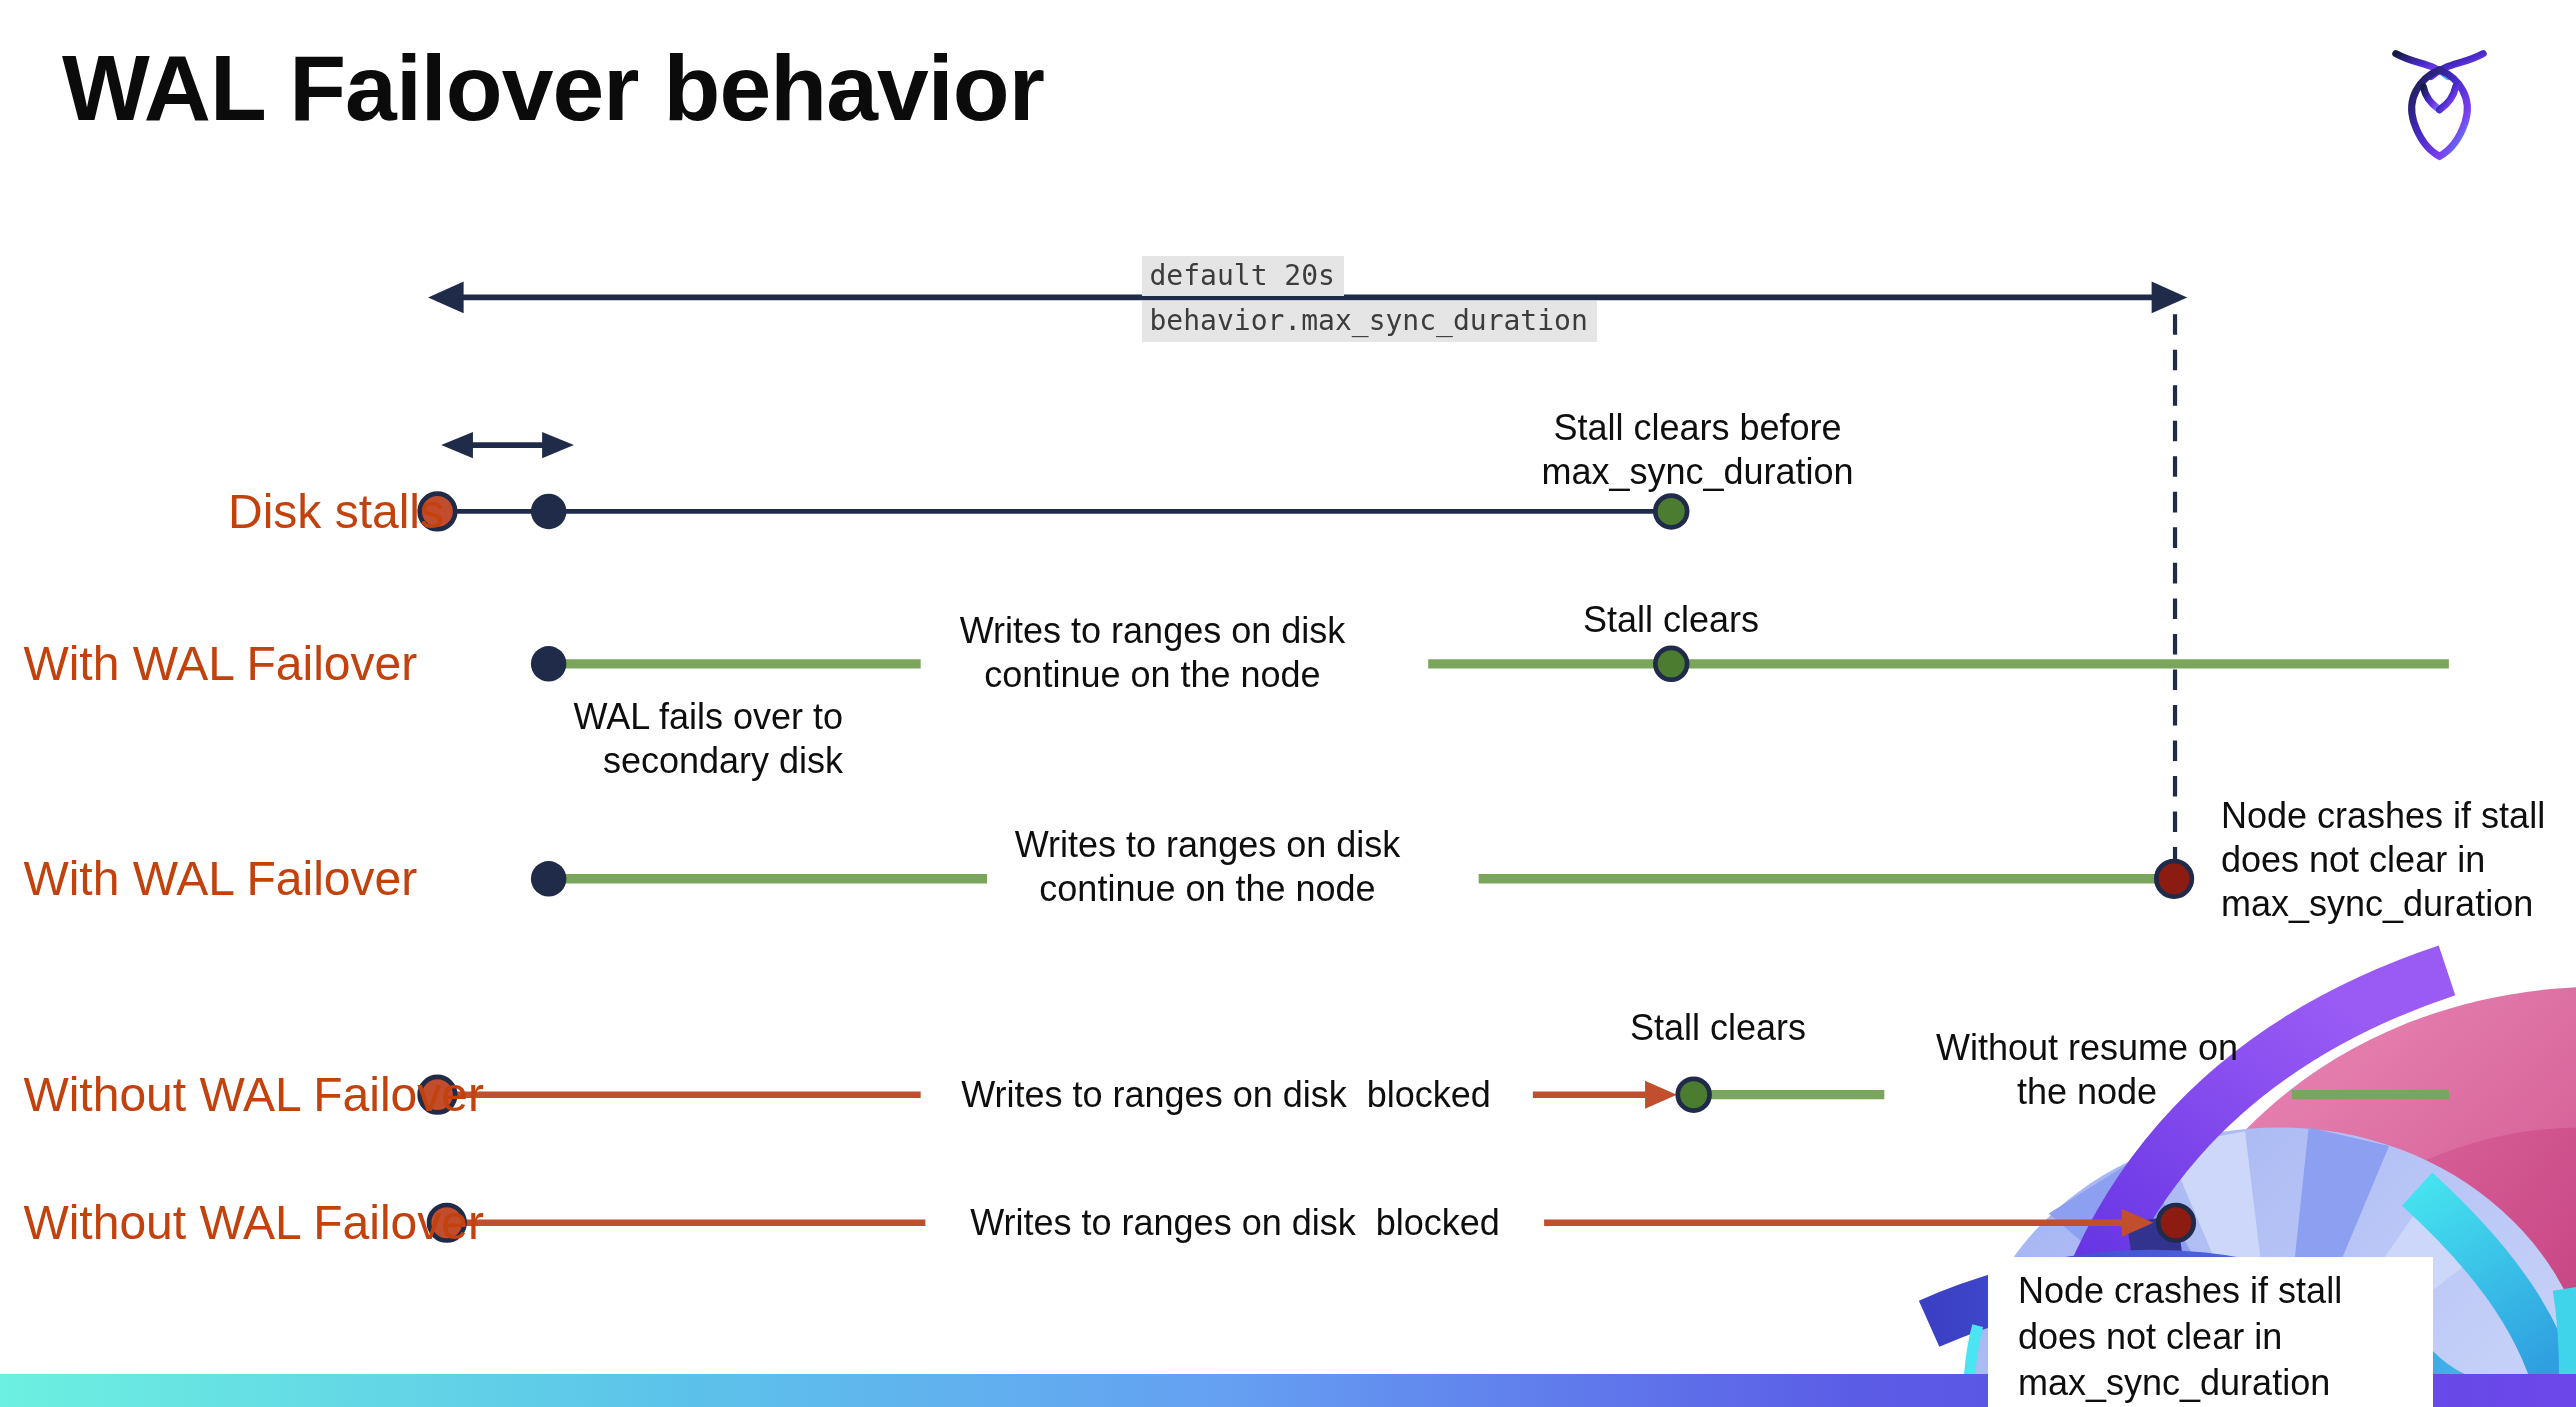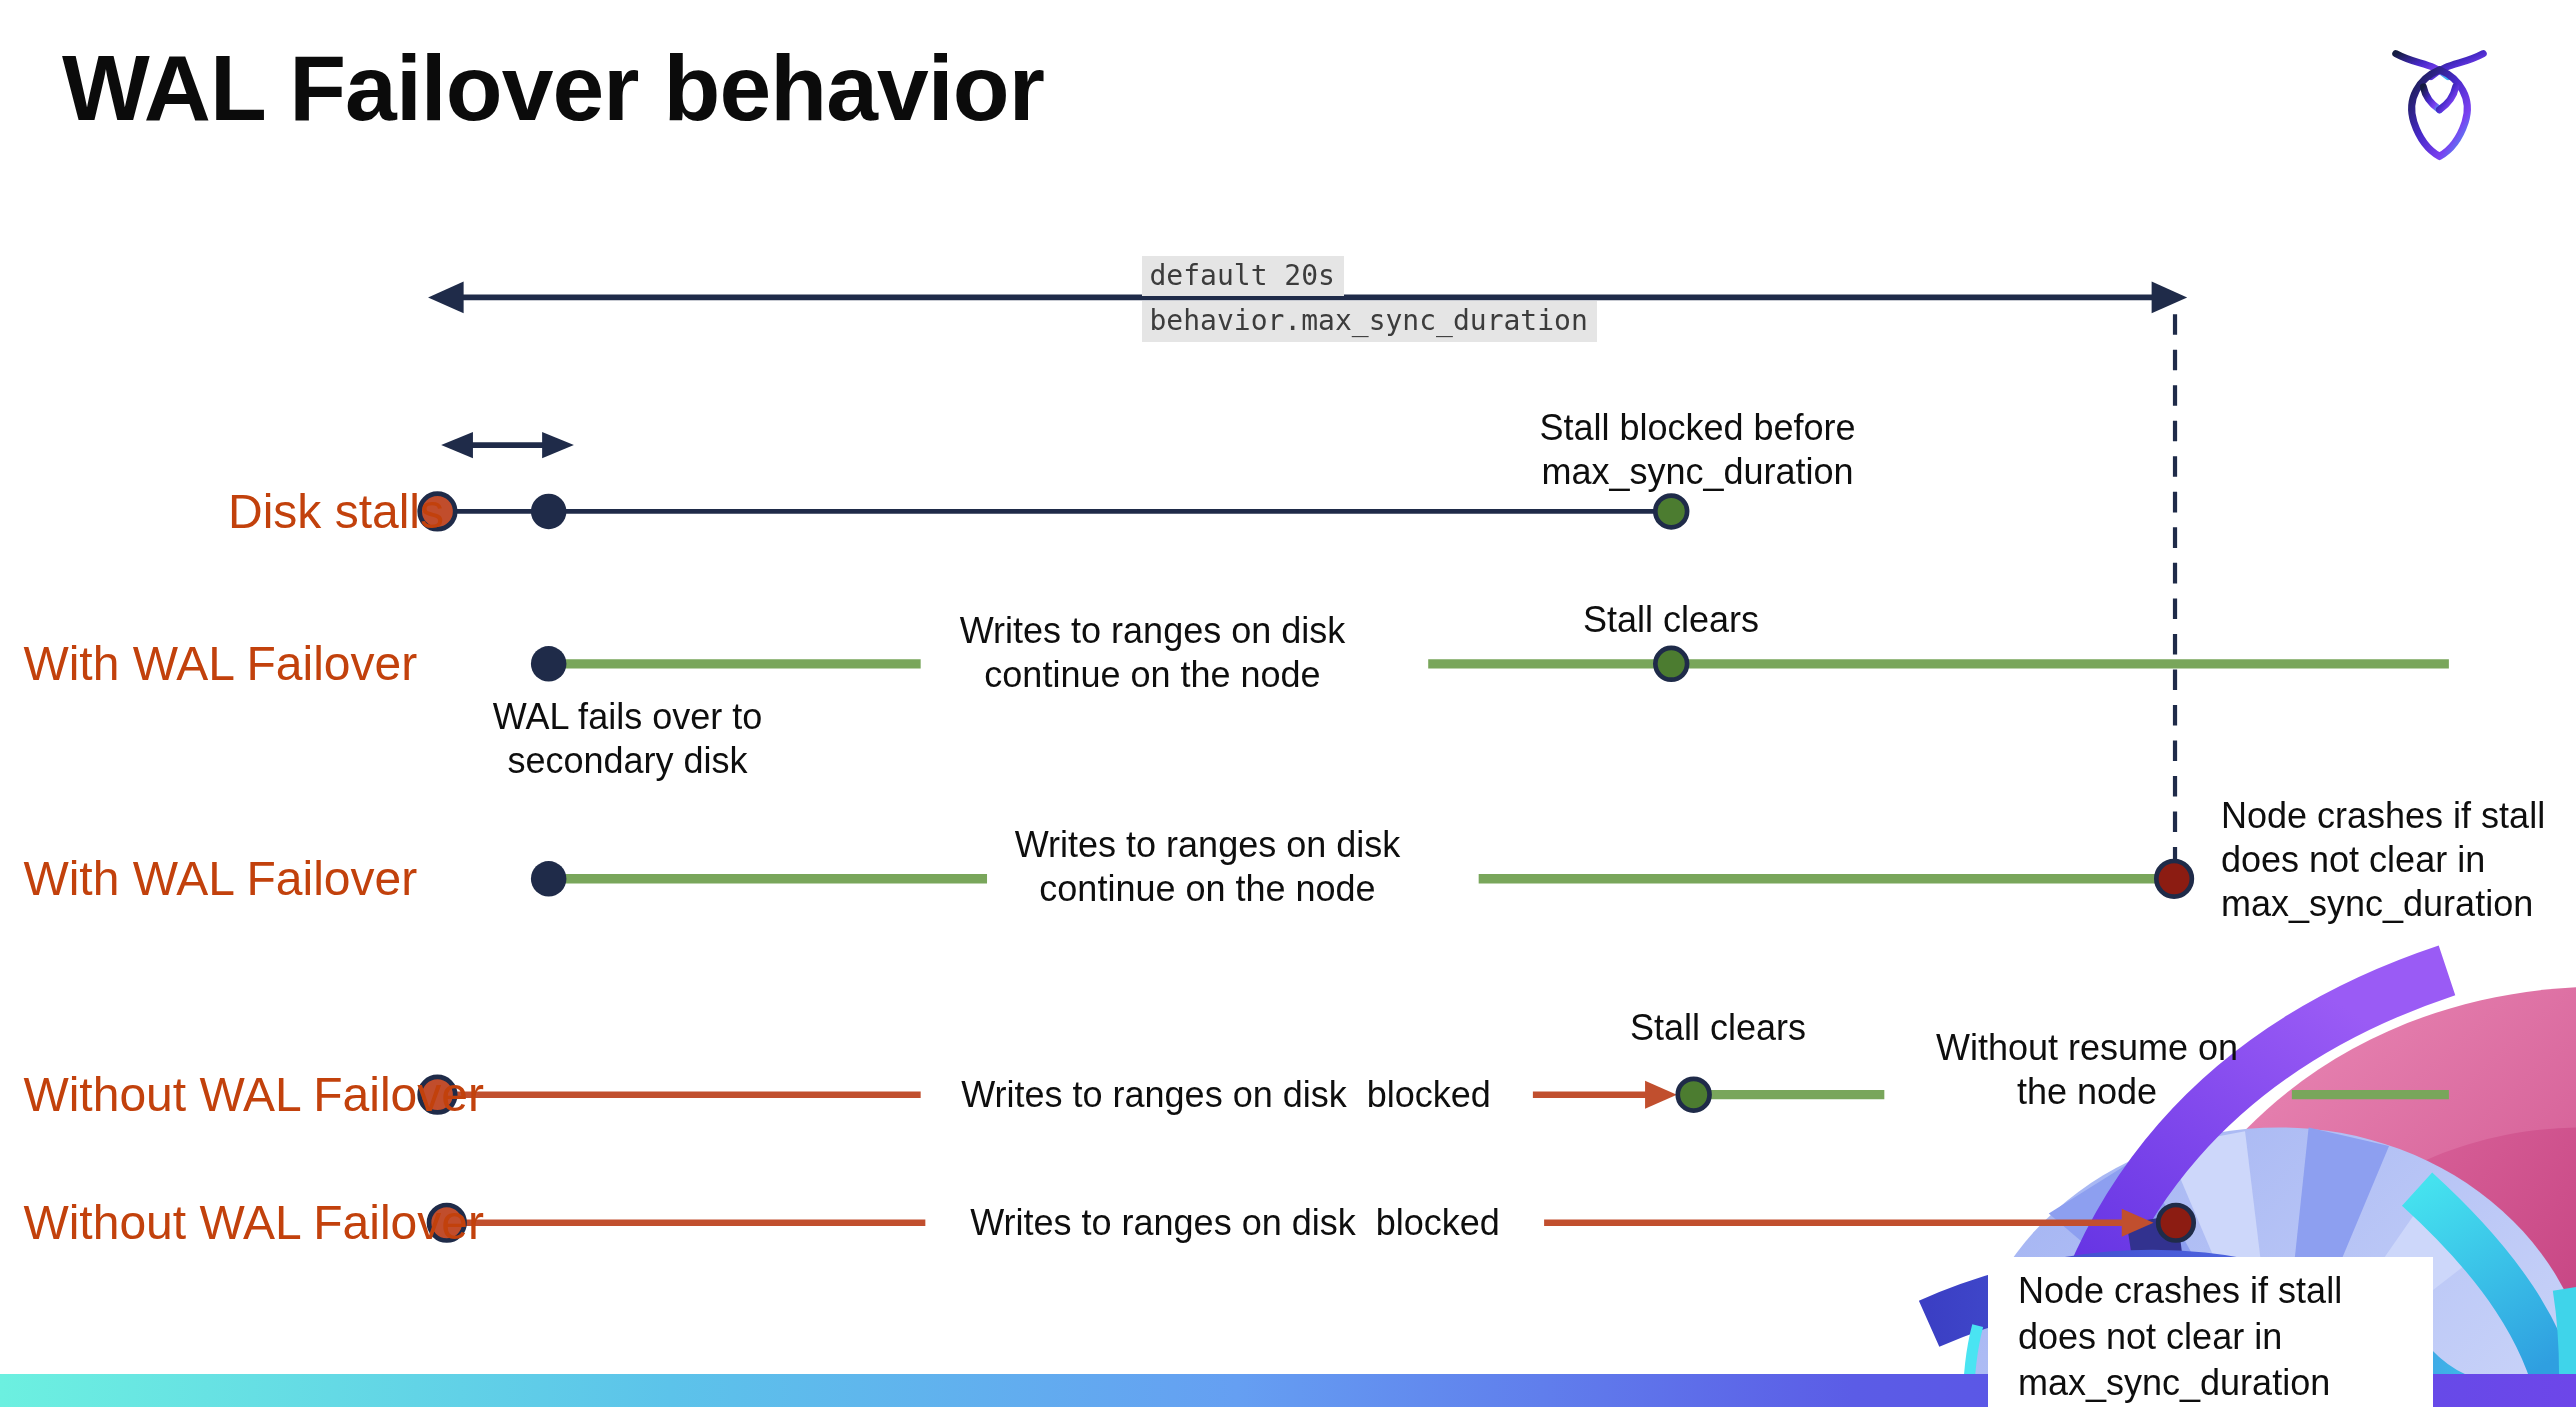--- a/index.html
+++ b/index.html
@@ -167,27 +167,27 @@
     <div class="chip-row"><span class="mono-chip">behavior.max_sync_duration</span></div>
   </div>
 
 
   <div class="txt row-label" style="left:228px;top:492px;">Disk stalls</div>
   <div class="txt row-label" style="left:23.4px;top:644px;">With WAL Failover</div>
   <div class="txt row-label" style="left:23.4px;top:859px;">With WAL Failover</div>
   <div class="txt row-label" style="left:23.4px;top:1075px;">Without WAL Failover</div>
   <div class="txt row-label" style="left:23.4px;top:1203px;">Without WAL Failover</div>
 
-  <div class="txt note center" style="left:1464px;top:406px;width:467px;">Stall blocked before
+  <div class="txt note center" style="left:1464px;top:406px;width:467px;">Stall clears before
 max_sync_duration</div>
 
   <div class="txt note center" style="left:919px;top:609px;width:467px;">Writes to ranges on disk
 continue on the node</div>
   <div class="txt note center" style="left:1484px;top:598px;width:374px;">Stall clears</div>
-  <div class="txt note center" style="left:394px;top:695px;width:467px;">WAL fails over to
+  <div class="txt note center" style="left:376px;top:695px;width:467px;text-align:right;">WAL fails over to
 secondary disk</div>
 
   <div class="txt note center" style="left:974px;top:823px;width:467px;">Writes to ranges on disk
 continue on the node</div>
   <div class="txt note" style="left:2221px;top:794px;width:355px;">Node crashes if stall
 does not clear in
 max_sync_duration</div>
 
   <div class="txt note center" style="left:899px;top:1073px;width:654px;">Writes to ranges on disk  blocked</div>
   <div class="txt note center" style="left:1531px;top:1006px;width:374px;">Stall clears</div>

